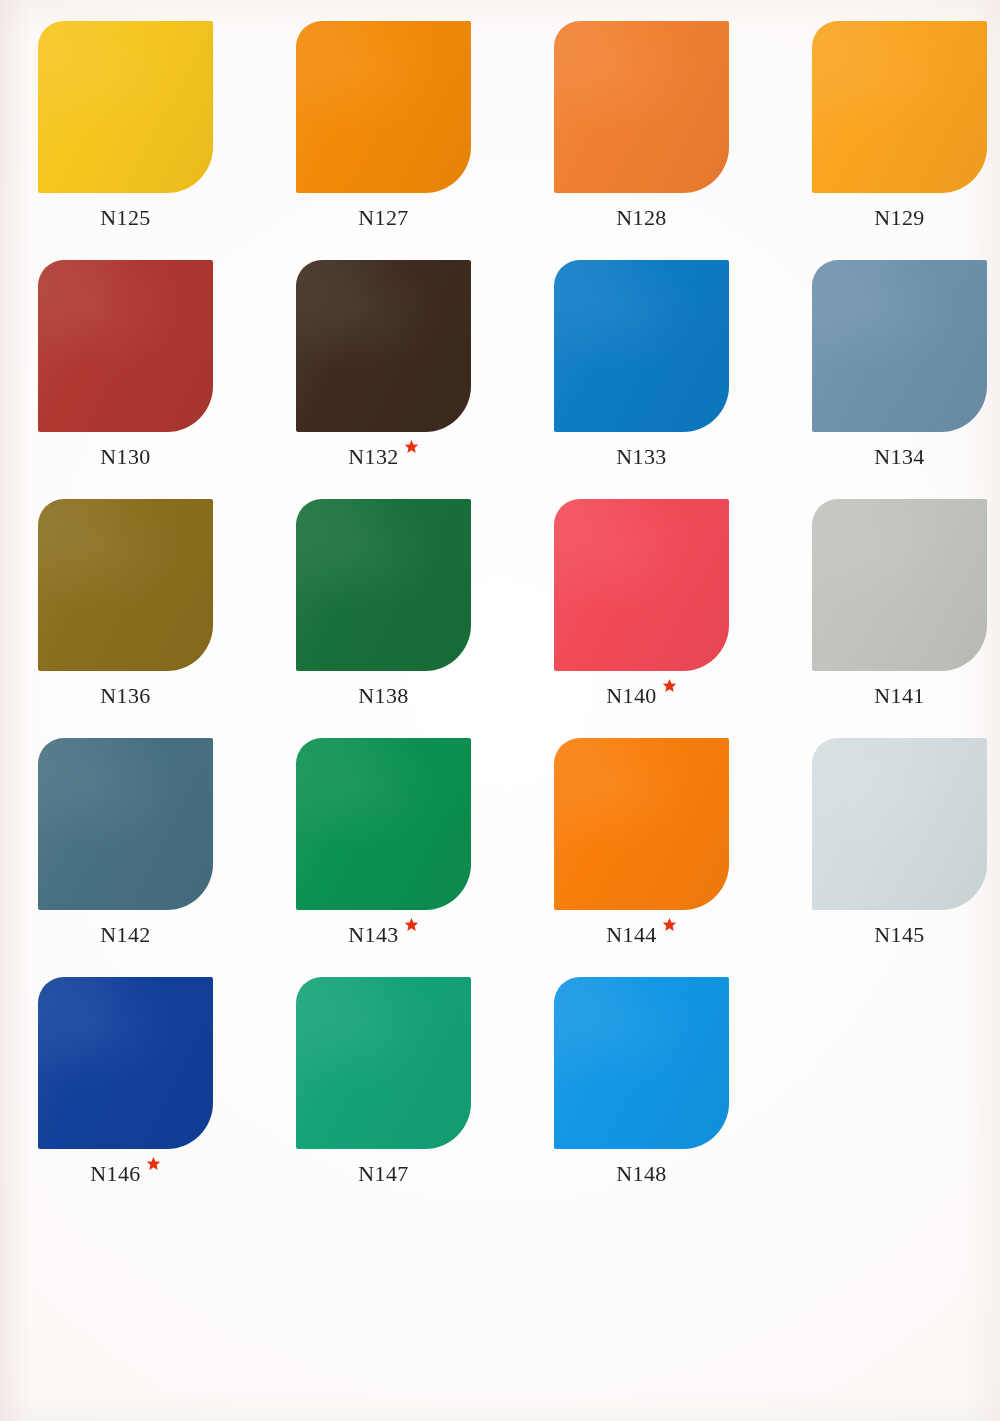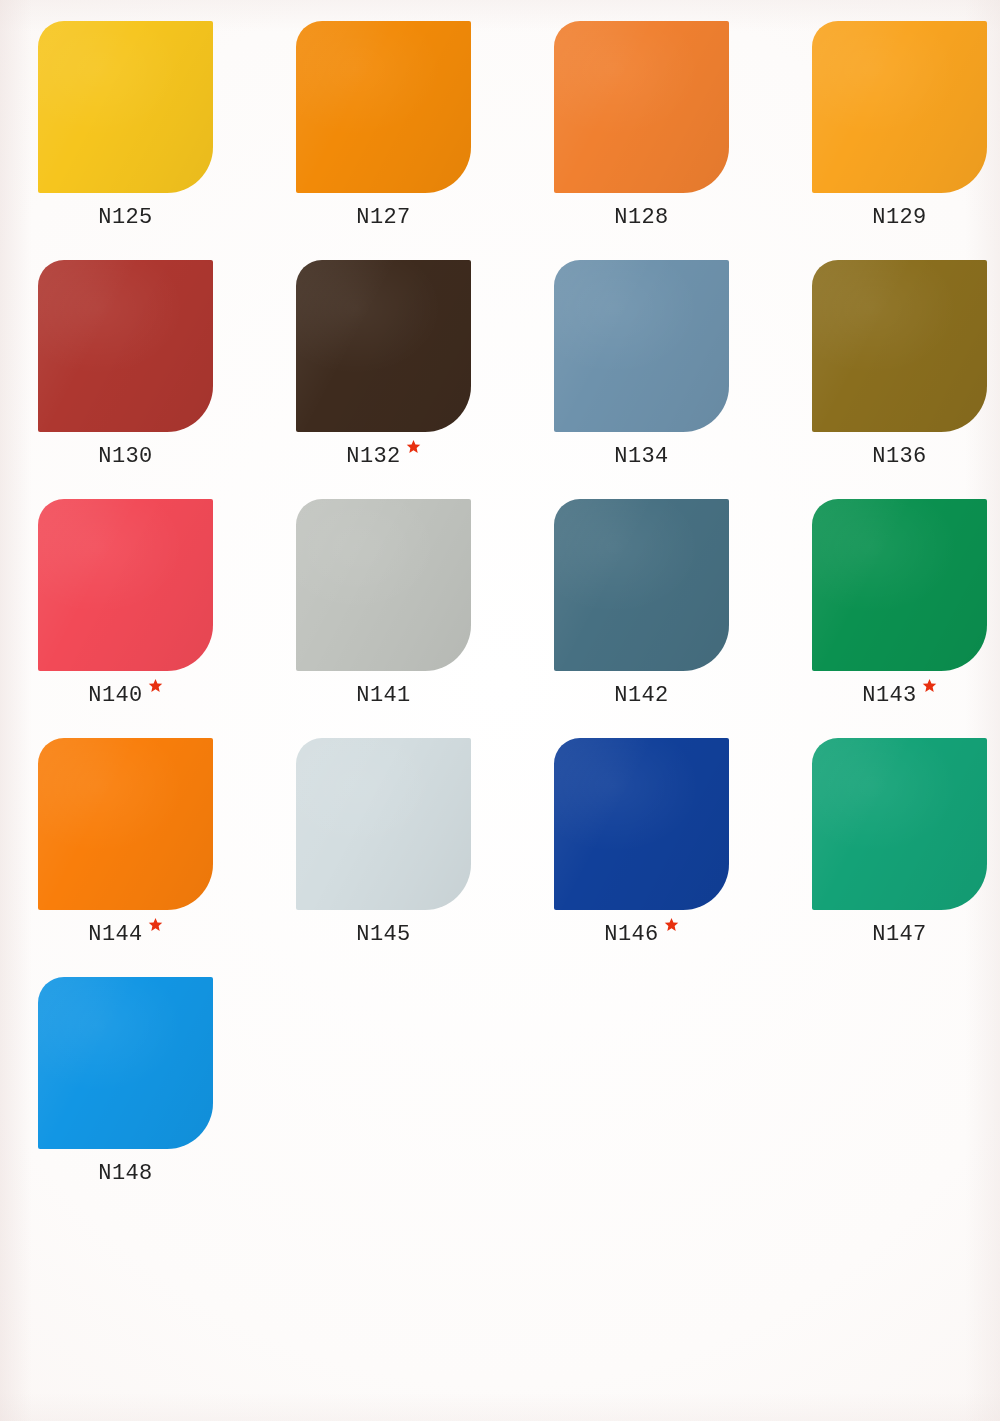--- a/index.html
+++ b/index.html
@@ -91,21 +91,21 @@
     left: 0;
     top: 186px;
     width: 175px;
     display: flex;
     align-items: flex-start;
     justify-content: center;
     white-space: nowrap;
   }
 
   .label {
-    font-family: Liberation Mono, monospace;
+    font-family: Liberation Serif, serif;
     font-size: 22px;
     letter-spacing: .4px;
     color: #232323;
     line-height: 1;
   }
 
   .star {
     display: inline-block;
     width: 15px;
     height: 15px;
@@ -157,29 +157,41 @@
         <div class="label-row">
           <span class="label">N132</span>
           <span class="star">
             <svg viewBox="0 0 24 24" aria-hidden="true">
               <polygon points="12,1.4 15.1,8.6 22.8,9.3 17,14.5 18.7,22.2 12,18.1 5.3,22.2 7,14.5 1.2,9.3 8.9,8.6" fill="#e8300f"></polygon>
             </svg>
           </span>
         </div>
       </div>
       <div class="cell">
+        <div class="swatch" style="background: rgb(13, 123, 196);"></div>
+        <div class="label-row">
+          <span class="label">N133</span>
+        </div>
+      </div>
+      <div class="cell">
         <div class="swatch" style="background: rgb(110, 146, 172);"></div>
         <div class="label-row">
           <span class="label">N134</span>
         </div>
       </div>
       <div class="cell">
         <div class="swatch" style="background: rgb(138, 110, 30);"></div>
         <div class="label-row">
           <span class="label">N136</span>
+        </div>
+      </div>
+      <div class="cell">
+        <div class="swatch" style="background: rgb(24, 112, 58);"></div>
+        <div class="label-row">
+          <span class="label">N138</span>
         </div>
       </div>
       <div class="cell">
         <div class="swatch" style="background: rgb(242, 74, 87);"></div>
         <div class="label-row">
           <span class="label">N140</span>
           <span class="star">
             <svg viewBox="0 0 24 24" aria-hidden="true">
               <polygon points="12,1.4 15.1,8.6 22.8,9.3 17,14.5 18.7,22.2 12,18.1 5.3,22.2 7,14.5 1.2,9.3 8.9,8.6" fill="#e8300f"></polygon>
             </svg>

